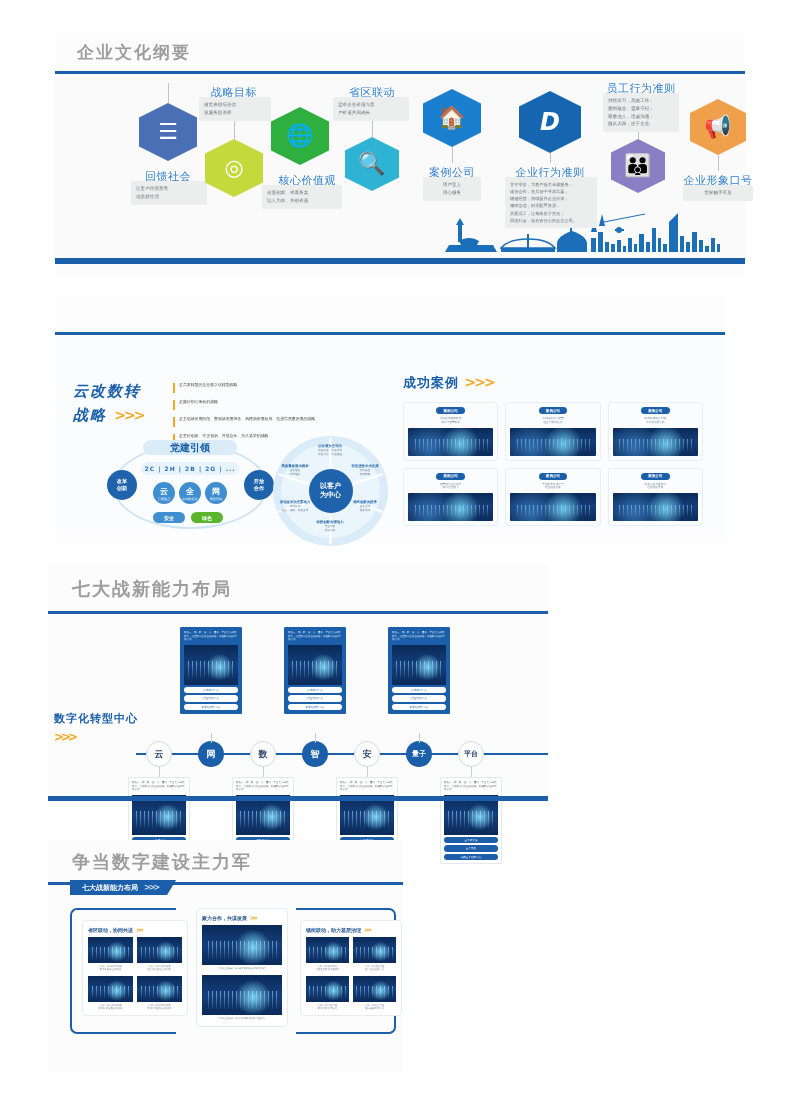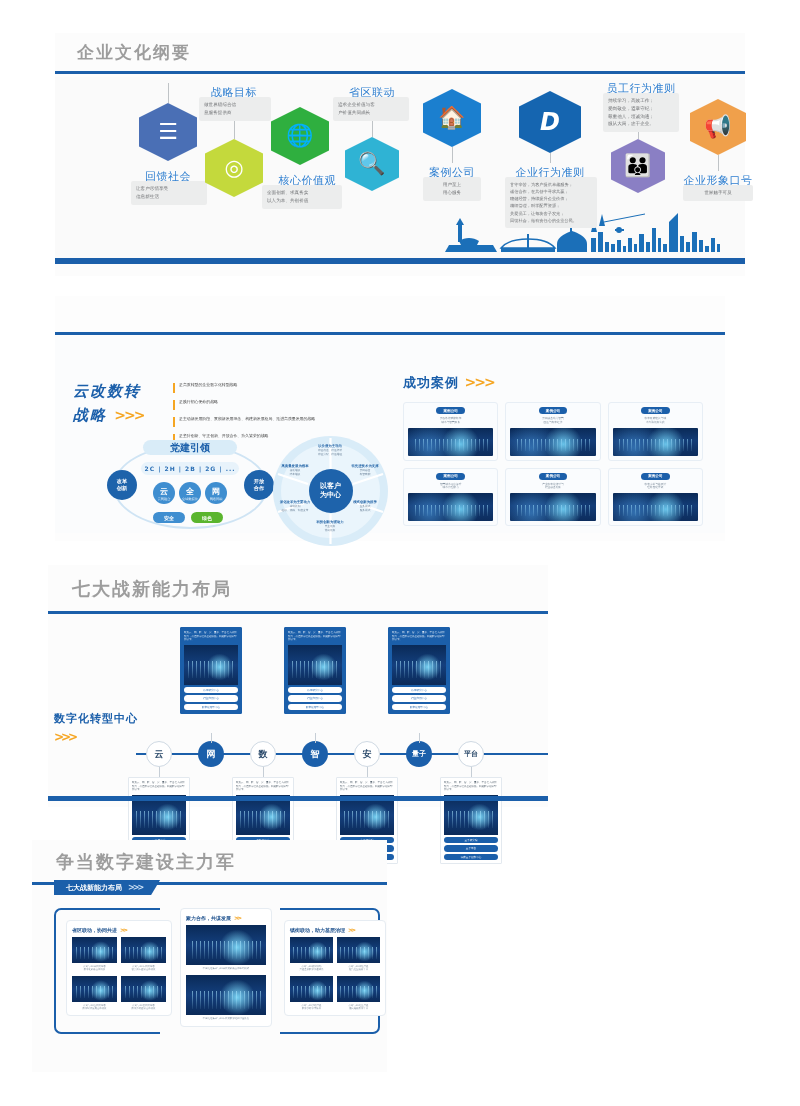--- a/index.html
+++ b/index.html
@@ -184,21 +184,21 @@
             mask-image: linear-gradient(180deg, rgba(0,0,0,1) 0%, rgba(0,0,0,.12) 100%);
   }
   .c3-bar {
     margin-top:2px; background:#1b5faa; color:#fff; font-size:2.6px;
     text-align:center; padding:1.3px 0; border-radius:4px;
   }
   .card3.up .c3-bar { background:#fff; color:#1b5faa; }
   .tick { position:absolute; width:1px; background:#c6ced6; }
 
   
-  #panel4 { left:32px; top:840px; width:355px; height:232px; background:#fcfcfc; }
+  #panel4 { left:48px; top:840px; width:355px; height:232px; background:#fcfcfc; }
   #panel4 .stage { position:absolute; left:0; top:46px; right:0; bottom:6px; }
 
   .ribbon {
     position:absolute; left:22px; top:40px; height:15px; padding:0 18px 0 12px;
     background:#1b5faa; color:#fff; font-weight:700; font-size:7px;
     display:flex; align-items:center; gap:6px;
     clip-path: polygon(0 0, 100% 0, calc(100% - 9px) 100%, 0 100%);
   }
   .ribbon .ch { color:#cfe3f7; font-weight:900; letter-spacing:-2px; font-size:8px;}
 

